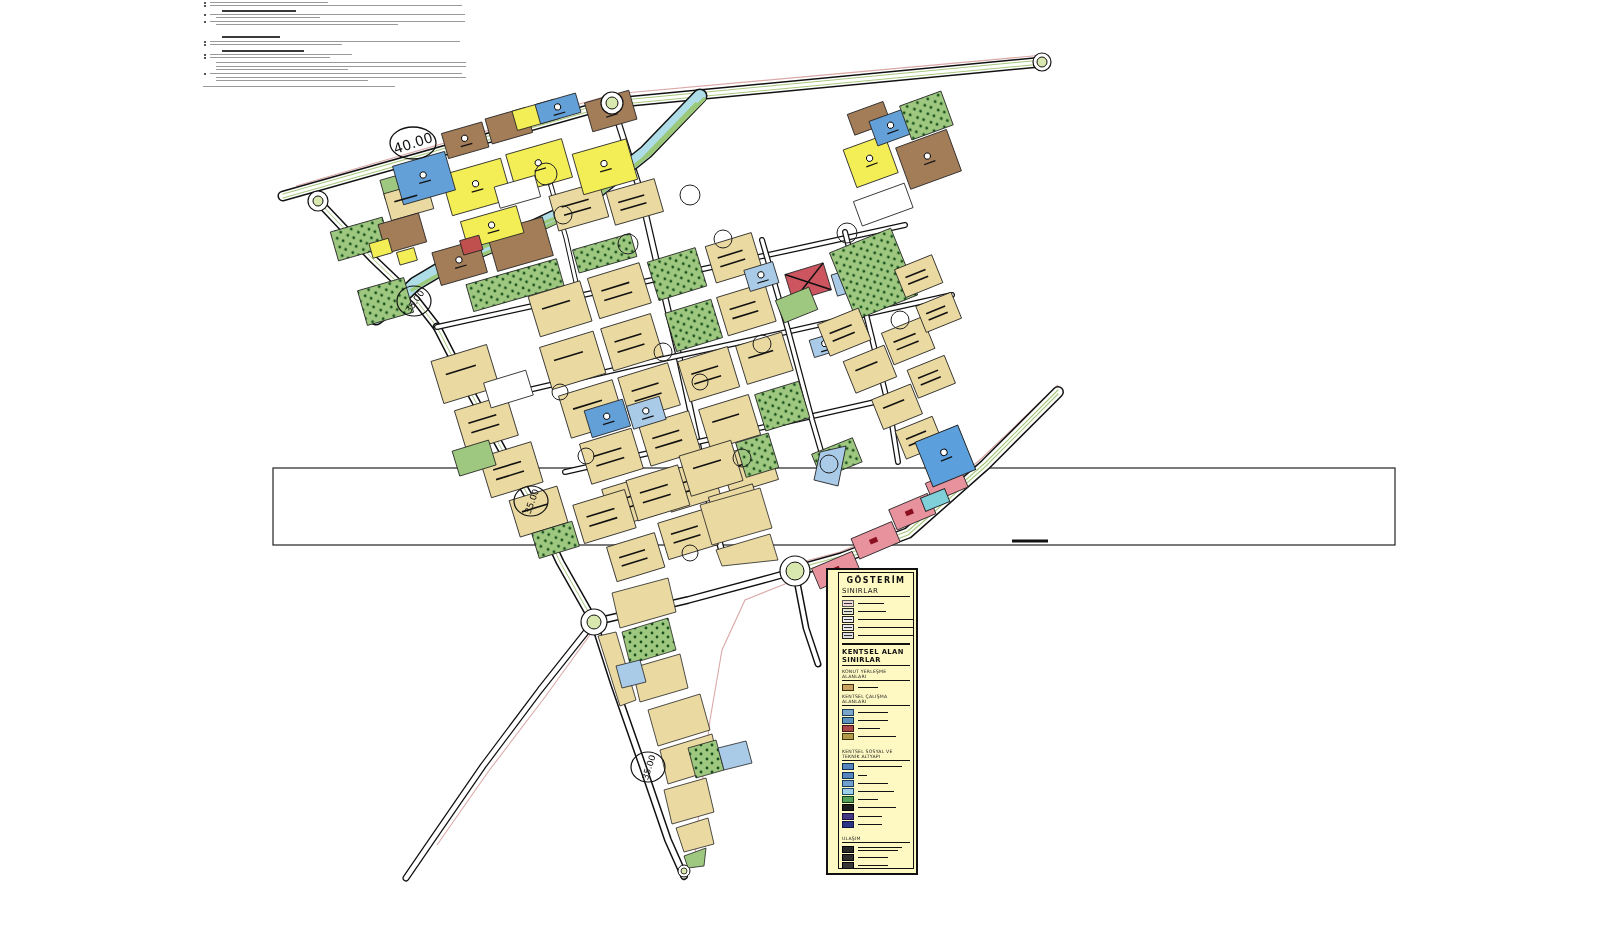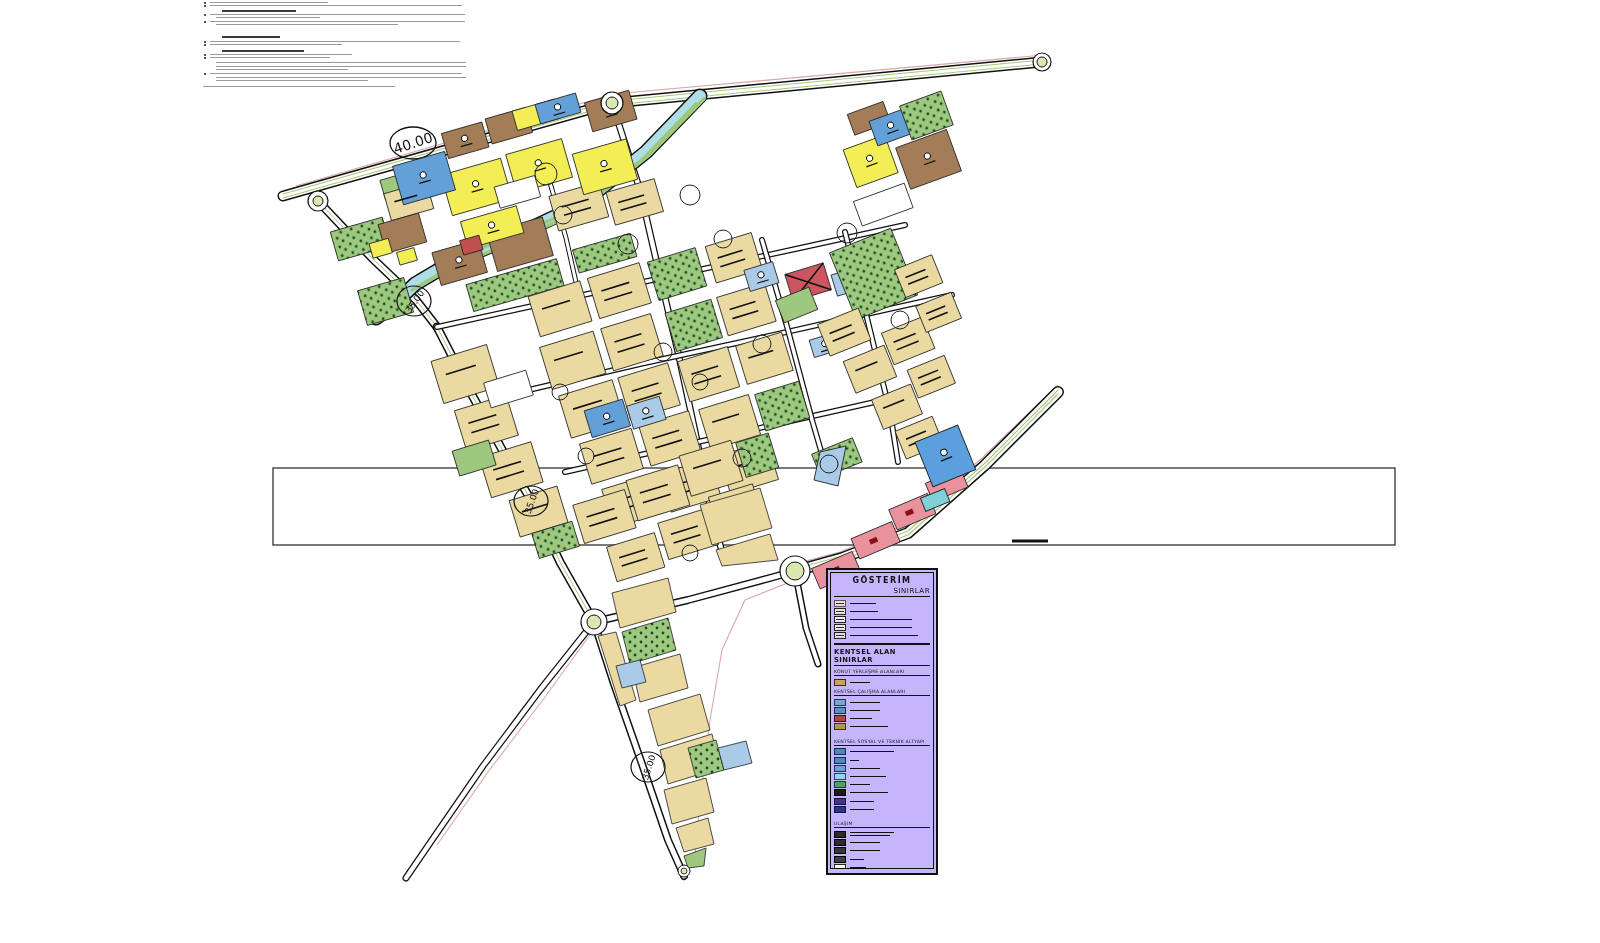--- a/index.html
+++ b/index.html
@@ -8,26 +8,26 @@
   #plan-wrap{position:absolute;left:0;top:0;width:1600px;height:943px;}
   svg{display:block;}
 
   
   #notes{position:absolute;left:0;top:0;width:500px;height:100px;}
   .note-line{position:absolute;background:#9a9a9a;height:1.4px;}
   .note-line.header{background:#3a3a3a;height:2px;}
   .note-line.bullet::before{content:"";position:absolute;left:-6px;top:-0.4px;width:2.2px;height:2.2px;background:#555;}
 
   
-  #legend{position:absolute;left:826px;top:568px;width:112px;height:307px;
-          background:#c4b5fd;border:2px solid #101010;box-sizing:border-box;}
+  #legend{position:absolute;left:826px;top:568px;width:92px;height:307px;
+          background:#fef9c3;border:2px solid #101010;box-sizing:border-box;padding-left:8px;}
   #legend-inner{margin:2px;border:1px solid #101010;height:calc(100% - 6px);
                 box-sizing:border-box;padding:2px 3px 0 3px;overflow:hidden;}
   .lg-title{font-size:8px;font-weight:bold;letter-spacing:1.5px;text-align:center;color:#111;margin-top:1px;}
-  .lg-sec-sub{font-size:7px;letter-spacing:0.5px;color:#111;margin-top:2px;text-align:right;}
+  .lg-sec-sub{font-size:7px;letter-spacing:0.5px;color:#111;margin-top:2px;}
   .lg-sec-main{font-size:6.8px;font-weight:bold;letter-spacing:0.4px;color:#111;margin-top:3px;border-top:2px solid #111;padding-top:3px;}
   .lg-sec-small{font-size:4.6px;letter-spacing:0.2px;color:#222;margin-top:3px;}
   .lg-rule{height:1px;background:#111;margin:1px 0 2px 0;}
   .lg-item{display:flex;align-items:center;height:8.2px;}
   .lg-sw{width:10px;height:5px;box-sizing:content-box;flex:0 0 auto;position:relative;}
   .lg-sw .inl{position:absolute;left:1px;right:1px;top:2px;height:1px;background:#333;}
   .lg-lab{margin-left:4px;}
   .lg-bar{height:1px;background:#111;}
   .lg-bar + .lg-bar{margin-top:2px;}
   .lg-gap{height:5px;}

